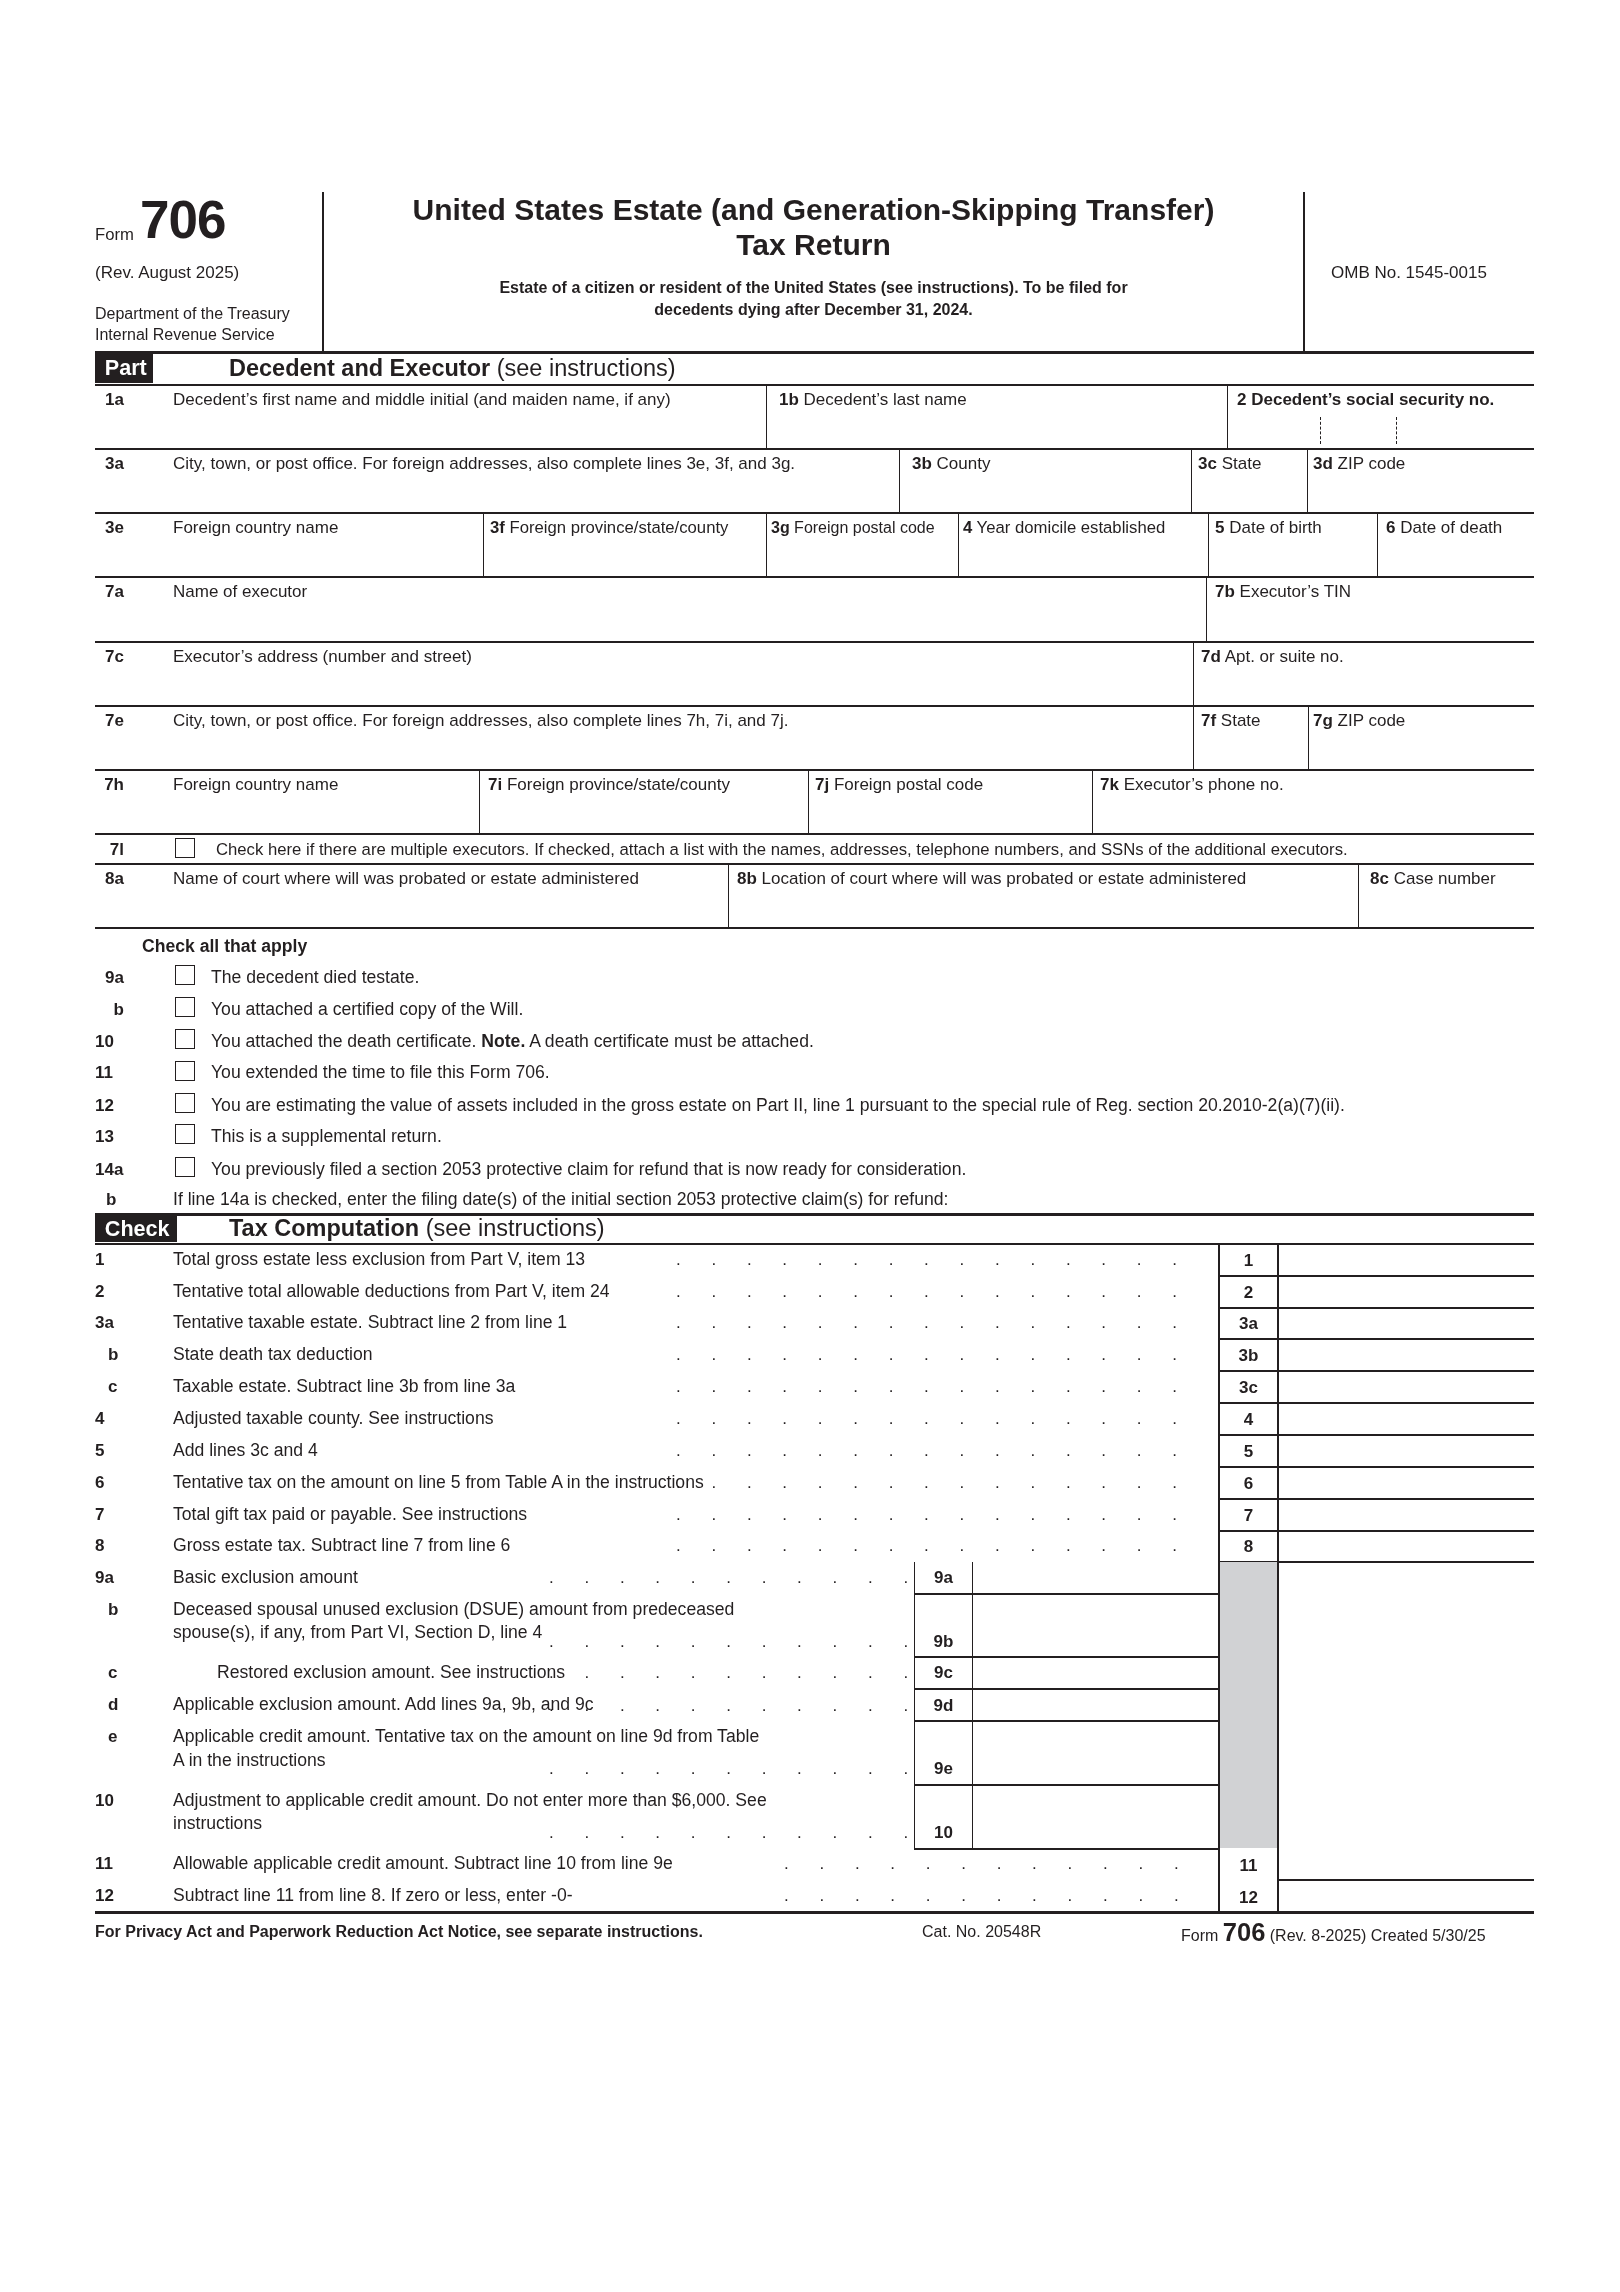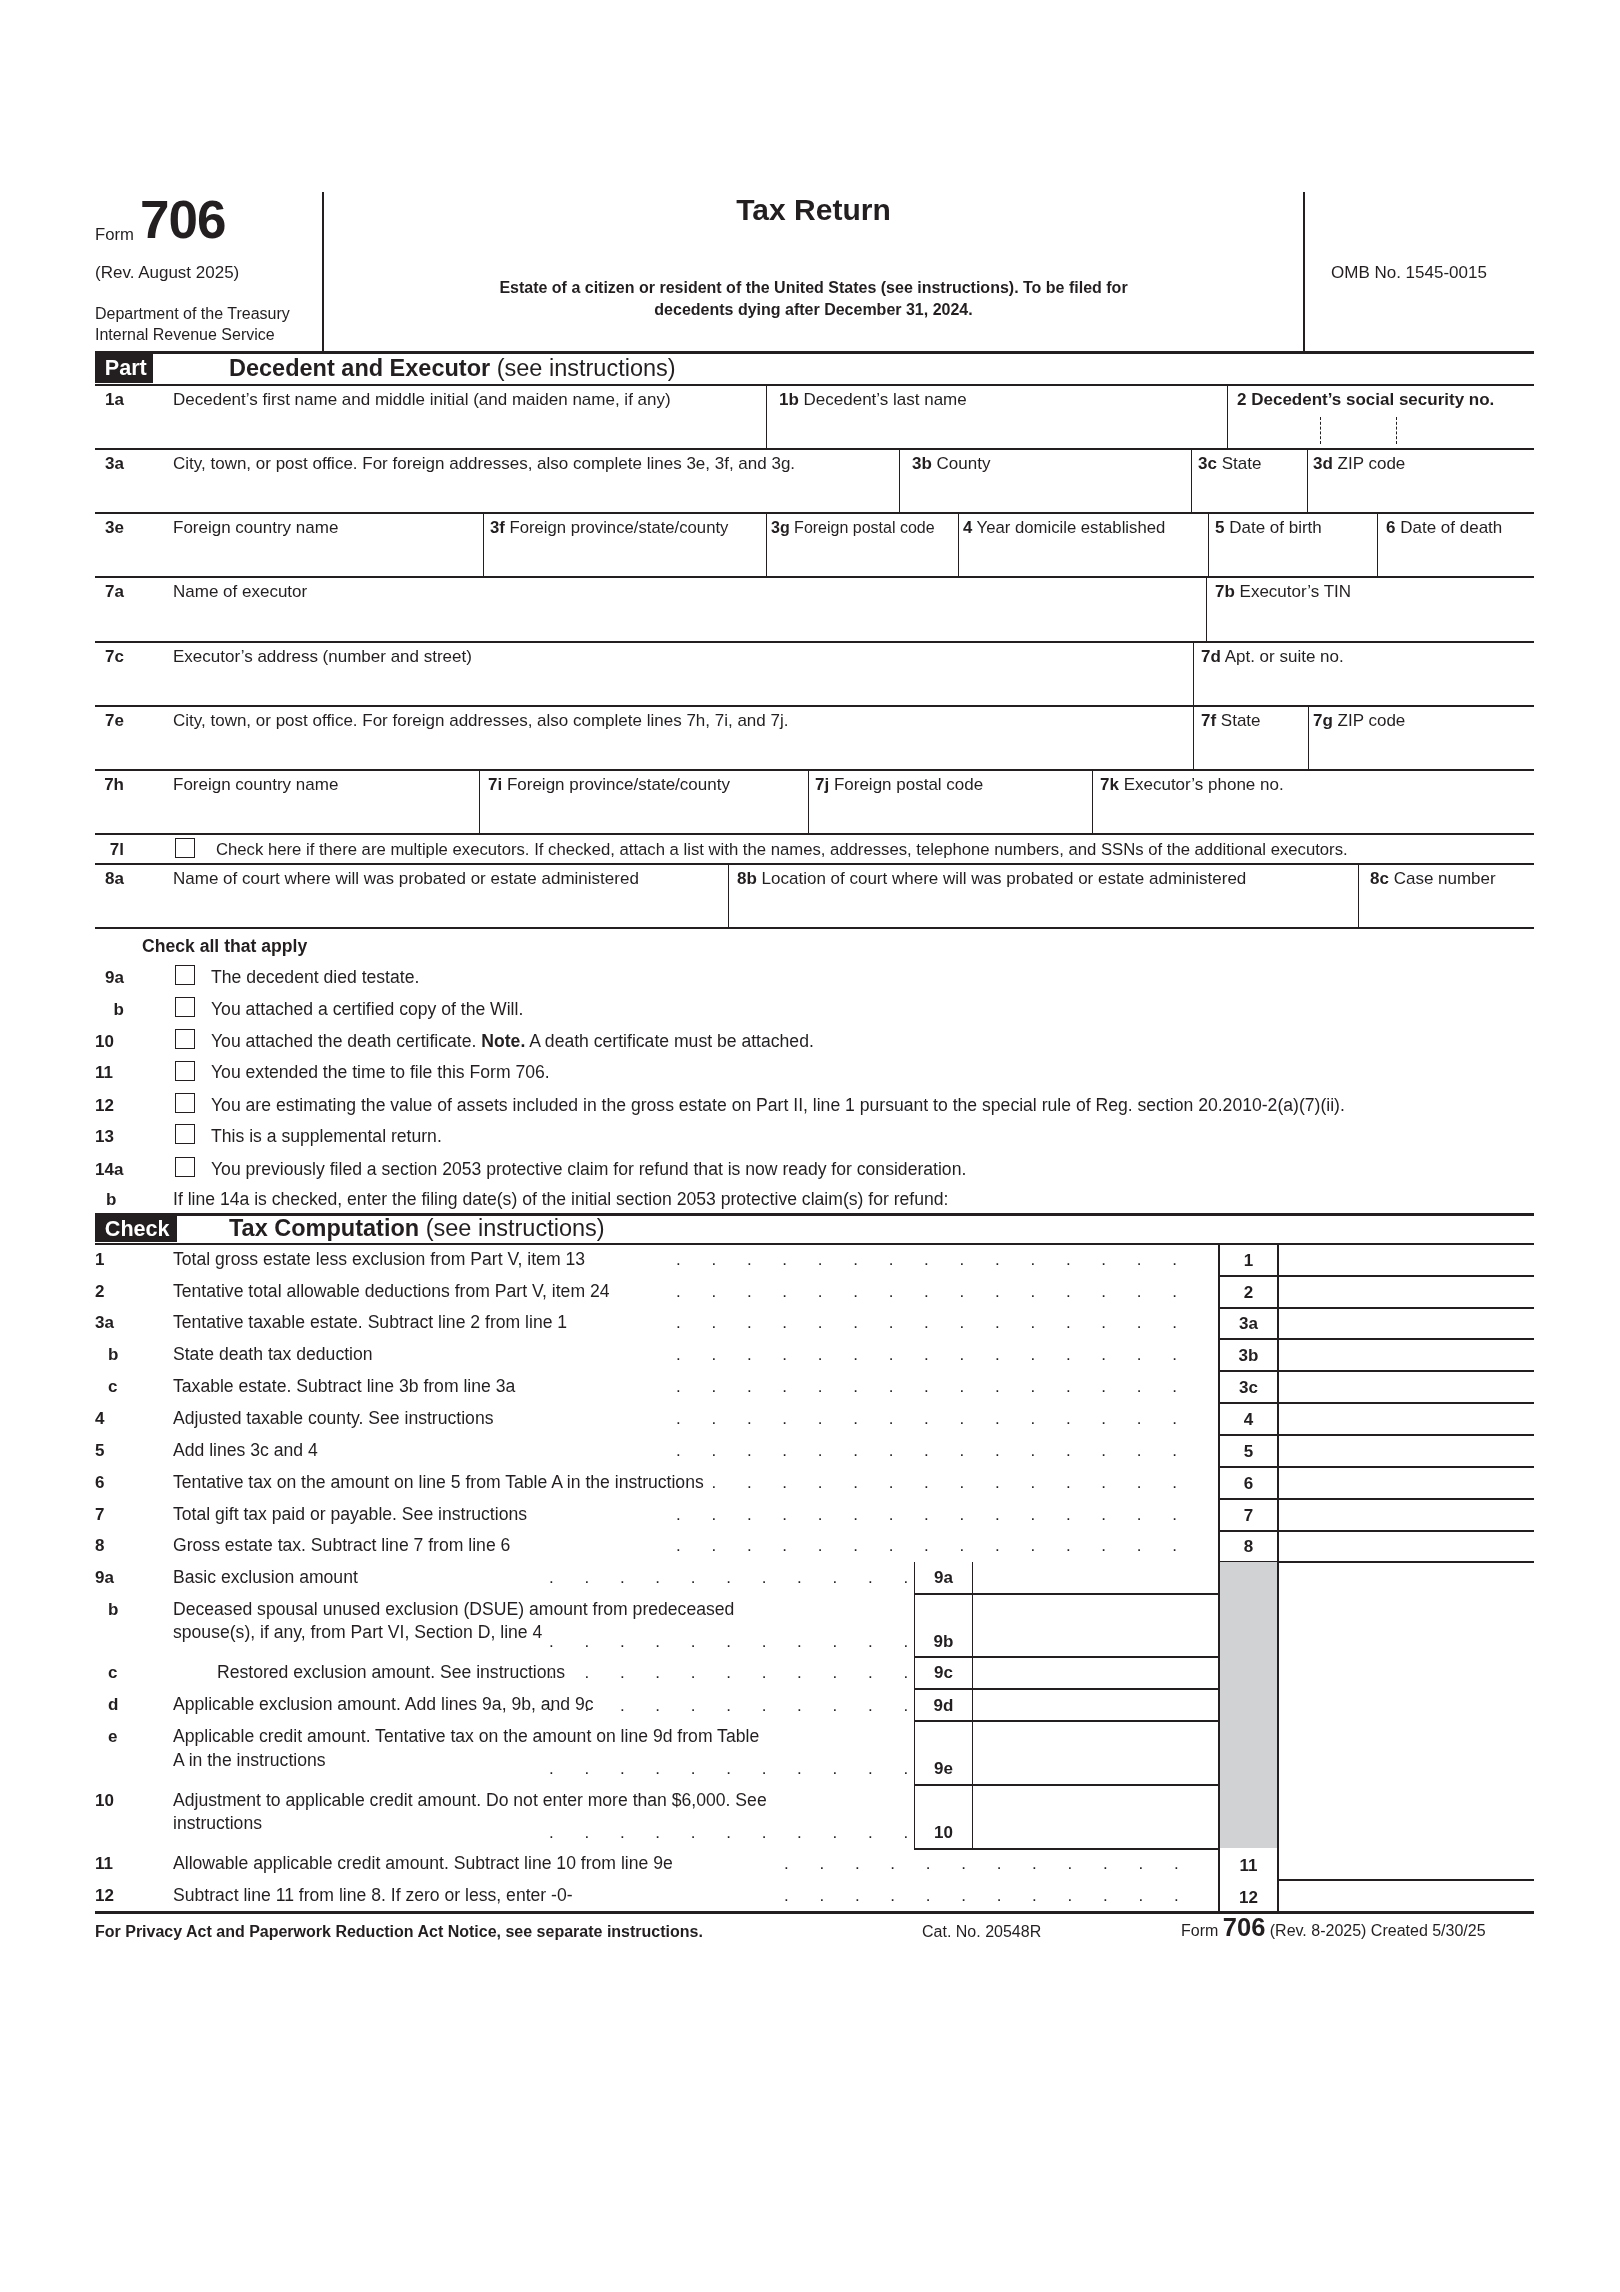--- a/index.html
+++ b/index.html
@@ -28,20 +28,21 @@
   <span class="abs" style="left:95px;top:225px;font-size:16.7px;">Form</span>
   <span class="abs" style="left:140px;top:192px;font-size:53px;font-weight:bold;line-height:55px;letter-spacing:-1px;">706</span>
   <span class="abs" style="left:95px;top:263px;font-size:17px;">(Rev. August 2025)</span>
   <span class="abs" style="left:95px;top:305px;font-size:16px;">Department of the Treasury</span>
   <span class="abs" style="left:95px;top:326px;font-size:16px;">Internal Revenue Service</span>
 
   <div class="vl vthick" style="left:322px;top:192px;height:159px;"></div>
   <div class="vl vthick" style="left:1303px;top:192px;height:159px;"></div>
 
   <div class="abs" style="left:325px;width:977px;top:192px;text-align:center;font-size:30px;font-weight:bold;line-height:35px;">
+    <div>United States Estate (and Generation-Skipping Transfer)</div>
     <div>Tax Return</div>
   </div>
   <div class="abs" style="left:325px;width:977px;top:277px;text-align:center;font-size:16px;font-weight:bold;line-height:21.6px;">
     <div>Estate of a citizen or resident of the United States (see instructions). To be filed for</div>
     <div>decedents dying after December 31, 2024.</div>
   </div>
   <span class="abs" style="left:1331px;top:263px;font-size:17px;">OMB No. 1545-0015</span>
   <div class="hl thick" style="left:95px;width:1439px;top:351px;"></div>
 </div>
 
@@ -322,15 +323,15 @@
   <div class="vl vthick" style="left:1218px;top:1244px;height:668px;"></div>
   <div class="vl vthick" style="left:1277px;top:1244px;height:668px;"></div>
   <div class="gray" style="left:1220px;top:1562px;width:57px;height:286px;"></div>
 
   <div class="hl thick" style="left:95px;width:1439px;top:1911px;"></div>
 </div>
 
 <div>
   <span class="abs" style="left:95px;top:1923px;font-size:16px;font-weight:bold;">For Privacy Act and Paperwork Reduction Act Notice, see separate instructions.</span>
   <span class="abs" style="left:922px;top:1923px;font-size:16px;">Cat. No. 20548R</span>
-  <span class="abs" style="left:1181px;top:1913px;font-size:16px;white-space:nowrap;line-height:28px;"><span>Form</span> <b style="font-size:25.5px;">706</b><span> (Rev. 8-2025) Created 5/30/25</span></span>
+  <span class="abs" style="left:1181px;top:1913px;font-size:16px;white-space:nowrap;line-height:38px;"><span>Form</span> <b style="font-size:25.5px;">706</b><span> (Rev. 8-2025) Created 5/30/25</span></span>
 </div>
 
 
 </body></html>

